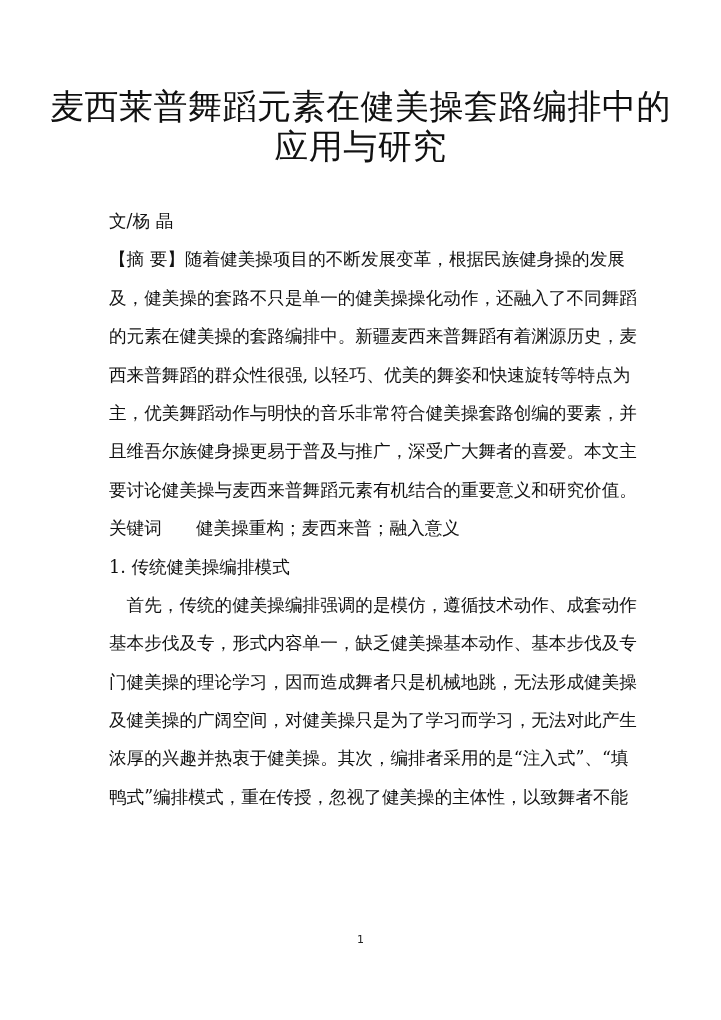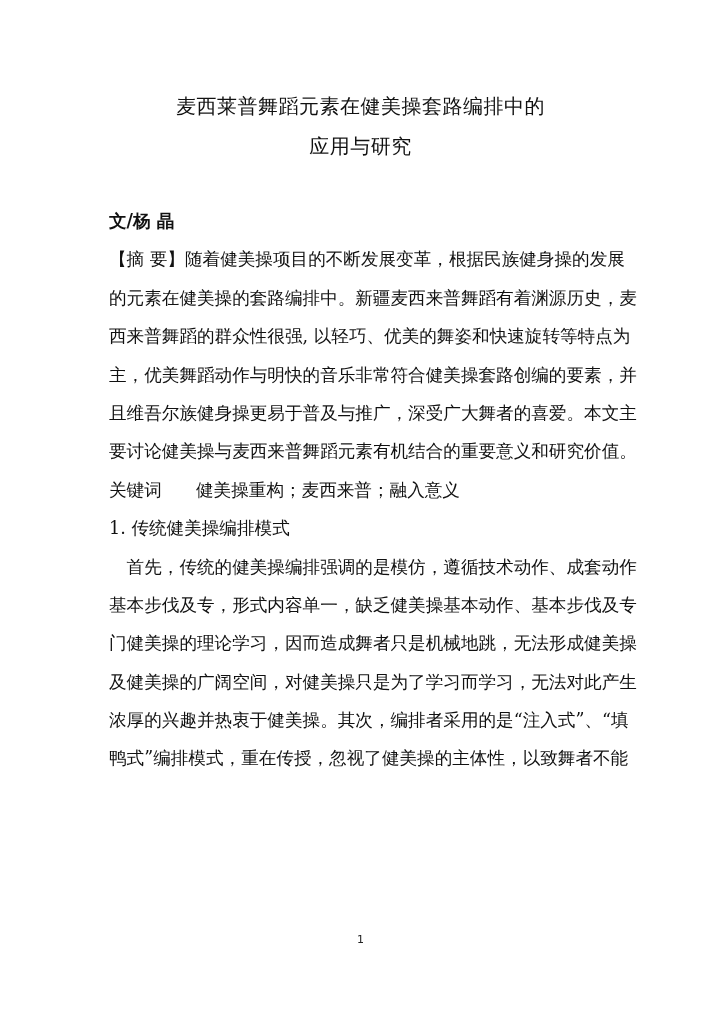--- a/index.html
+++ b/index.html
@@ -21,21 +21,21 @@
       width: 721px;
       height: 1020px;
       background: #ffffff;
     }
     .title {
       position: absolute;
       left: 0;
       width: 721px;
       top: 86px;
       text-align: center;
-      font-size: 20px;
+      font-size: 34px;
       line-height: 40px;
       letter-spacing: 0.5px;
       color: #111;
     }
     .title .tline { display: block; white-space: nowrap; }
     .body-text {
       position: absolute;
       left: 109px;
       top: 202px;
       width: 506px;
@@ -44,21 +44,21 @@
       color: #111;
     }
     .line {
       display: block;
       white-space: nowrap;
       height: 38.4px;
       text-align: justify;
       text-align-last: justify;
     }
     .line.left { text-align: left; text-align-last: left; }
-    .author { letter-spacing: 0; font-weight: bold; }
+    .author { letter-spacing: 0; }
     .kw-label { display: inline-block; width: 87px; text-align: center; }
     .page-number {
       position: absolute;
       left: 0;
       width: 721px;
       top: 933px;
       text-align: center;
       font-size: 11px;
       font-family: "DejaVu Sans", sans-serif;
       color: #222;
@@ -71,20 +71,21 @@
 
   <div class="title">
     <span class="tline">麦西莱普舞蹈元素在健美操套路编排中的</span>
     <span class="tline">应用与研究</span>
   </div>
 
   <div class="body-text">
     <span class="line left author">文/杨 晶</span>
 
     <span class="line"><span>【摘 要】</span><span>随着健美操项目的不断发展变革，根据民族健身操的发展</span></span>
+    <span class="line">及，健美操的套路不只是单一的健美操操化动作，还融入了不同舞蹈</span>
     <span class="line">的元素在健美操的套路编排中。新疆麦西来普舞蹈有着渊源历史，麦</span>
     <span class="line">西来普舞蹈的群众性很强, 以轻巧、优美的舞姿和快速旋转等特点为</span>
     <span class="line">主，优美舞蹈动作与明快的音乐非常符合健美操套路创编的要素，并</span>
     <span class="line">且维吾尔族健身操更易于普及与推广，深受广大舞者的喜爱。本文主</span>
     <span class="line">要讨论健美操与麦西来普舞蹈元素有机结合的重要意义和研究价值。</span>
 
     <span class="line left"><span class="kw-label">关键词</span><span>健美操重构；麦西来普；融入意义</span></span>
 
     <span class="line left">1. 传统健美操编排模式</span>
 

